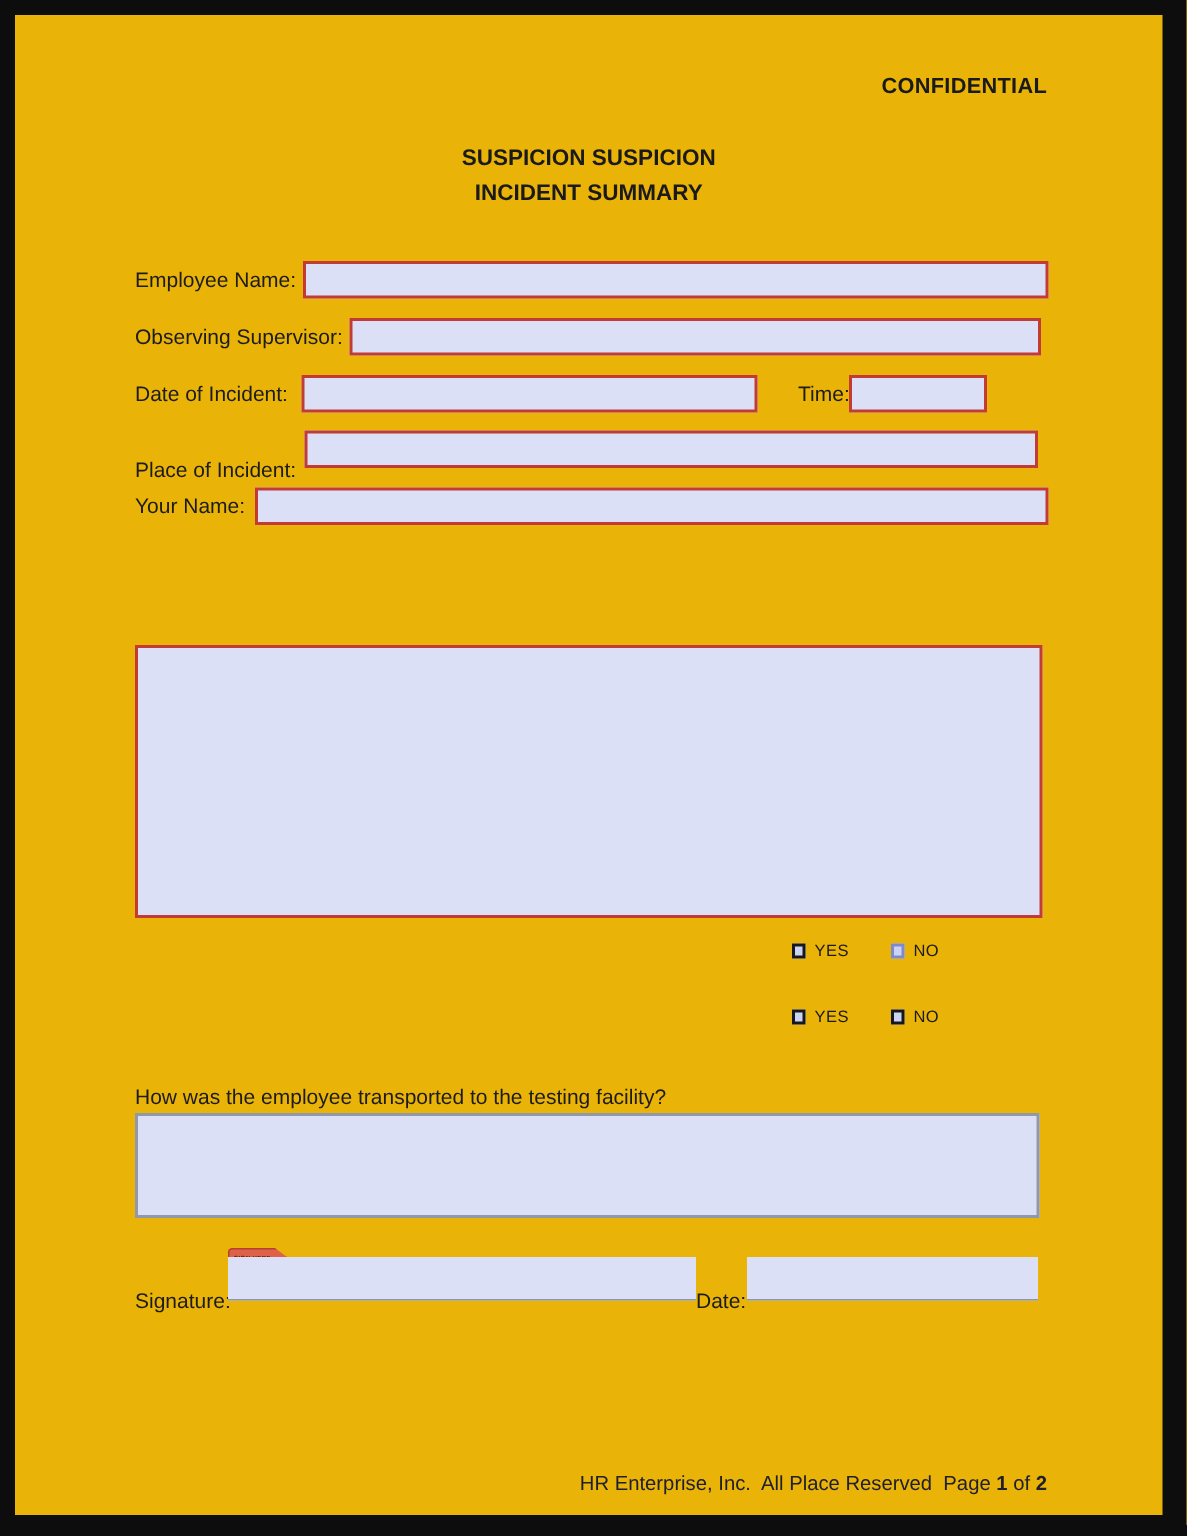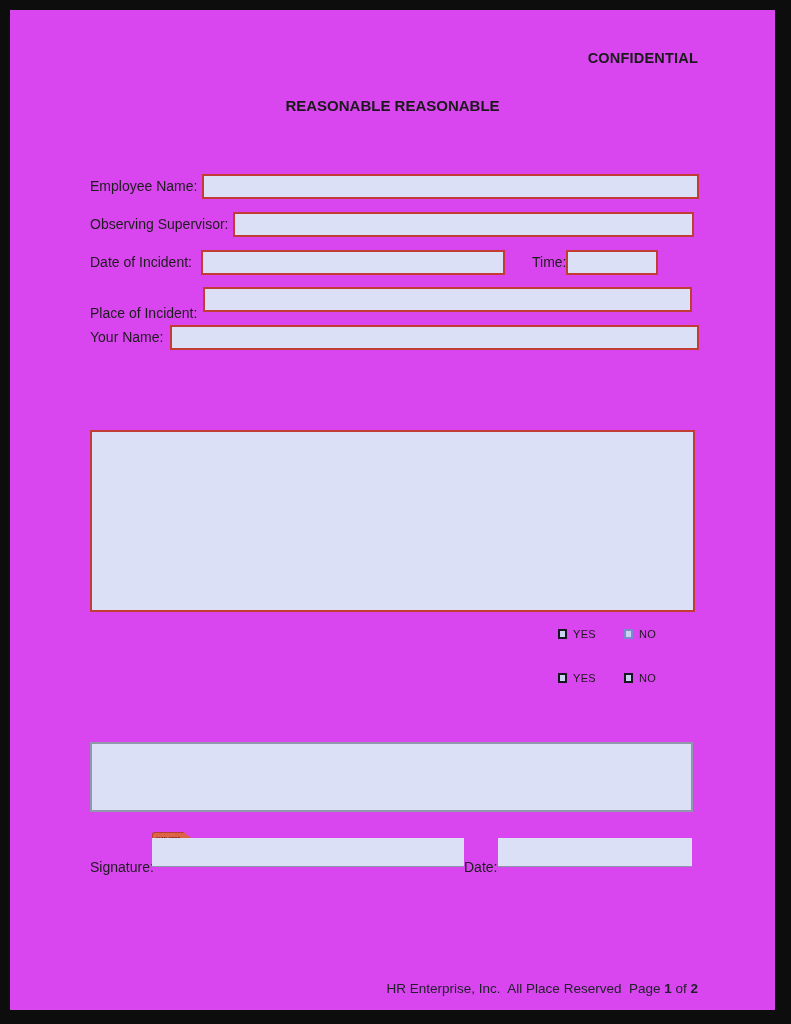--- a/index.html
+++ b/index.html
@@ -6,21 +6,21 @@
   html,body { width:791px; height:1024px; }
   body {
     background:#0d0d0d;
     font-family:"Liberation Sans", sans-serif;
     position:relative;
   }
   .page {
     position:absolute;
     left:10px; top:10px;
     width:765px; height:1000px;
-    background:#d946ef;
+    background:#eab308;
     overflow:hidden;
   }
   .abs { position:absolute; }
   .txt { color:#1c1c1c; font-size:14px; }
 
   .confidential {
     top:40px; right:77px;
     font-size:14.5px; font-weight:bold; color:#1a1a1a;
     letter-spacing:0.2px;
   }
@@ -52,21 +52,21 @@
     border:2px solid #c23b34;
     resize:none; outline:none;
     font-family:"Liberation Sans", sans-serif;
     font-size:13px; color:#1c1c1c;
     padding:4px 6px;
   }
   .graybox {
     border:2px solid #9099ab;
   }
 
-  .opts { display:flex; align-items:flex-end;margin-left:30px; }
+  .opts { display:flex; align-items:flex-end; }
   .opt { display:inline-flex; align-items:center; cursor:pointer; }
   .cb {
     display:inline-block;
     width:9px; height:10px;
     background:#ccd3f2;
     border:2.5px solid #17171f;
   }
   .cb-light { border-color:#7e8ad0; }
   .cb-lbl { font-size:11px; color:#1a1a1a; margin-left:6px; letter-spacing:0.3px; }
 
@@ -105,21 +105,22 @@
   }
   .footer b { font-weight:bold; }
 </style>
 </head>
 <body>
 
 <div class="page">
 
   <div class="abs confidential">CONFIDENTIAL</div>
   <div class="abs title-block">
-    <div>REASONABLE REASONABLE</div>
+    <div>SUSPICION SUSPICION</div>
+    <div>INCIDENT SUMMARY</div>
   </div>
 
   <div class="abs txt lbl" style="left:80px; top:164px;">Employee Name:</div>
   <input class="field" style="left: 192px; top: 164px; width: 497px;">
 
   <div class="abs txt lbl" style="left:80px; top:202px;">Observing Supervisor:</div>
   <input class="field" style="left: 223px; top: 202px; width: 461px;">
 
   <div class="abs txt lbl" style="left:80px; top:240px;">Date of Incident:</div>
   <input class="field" style="left: 191px; top: 240px; width: 304px;">
@@ -149,20 +150,21 @@
     <span class="opt">
       <span class="cb"></span>
       <span class="cb-lbl">YES</span>
     </span>
     <span class="opt" style="margin-left:28px;">
       <span class="cb"></span>
       <span class="cb-lbl">NO</span>
     </span>
   </div>
 
+  <div class="abs txt" style="left:80px; top:713px;">How was the employee transported to the testing facility?</div>
   <textarea class="bigbox graybox" style="left: 80px; top: 732px; width: 603px; height: 70px;"></textarea>
 
   <div class="sign-tag">SIGN HERE</div>
   <div class="abs txt" style="left:80px; top:849px;text-align:center;">Signature:</div>
   <input class="sig-field" style="left: 142px; top: 828px; width: 312px;">
   <div class="abs txt" style="left:454px; top:849px;">Date:</div>
   <input class="sig-field" style="left: 488px; top: 828px; width: 194px;">
 
   <div class="abs footer">
     <div><span>HR Enterprise, Inc.  All Place Reserved  Page </span><b>1</b><span> of </span><b>2</b></div>

